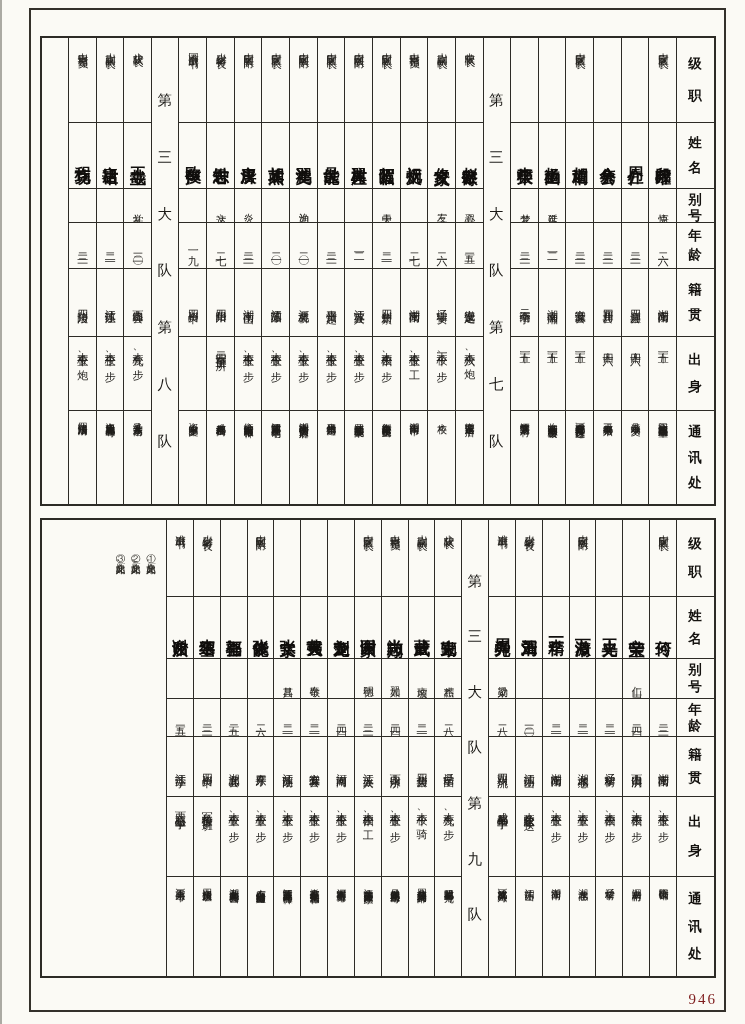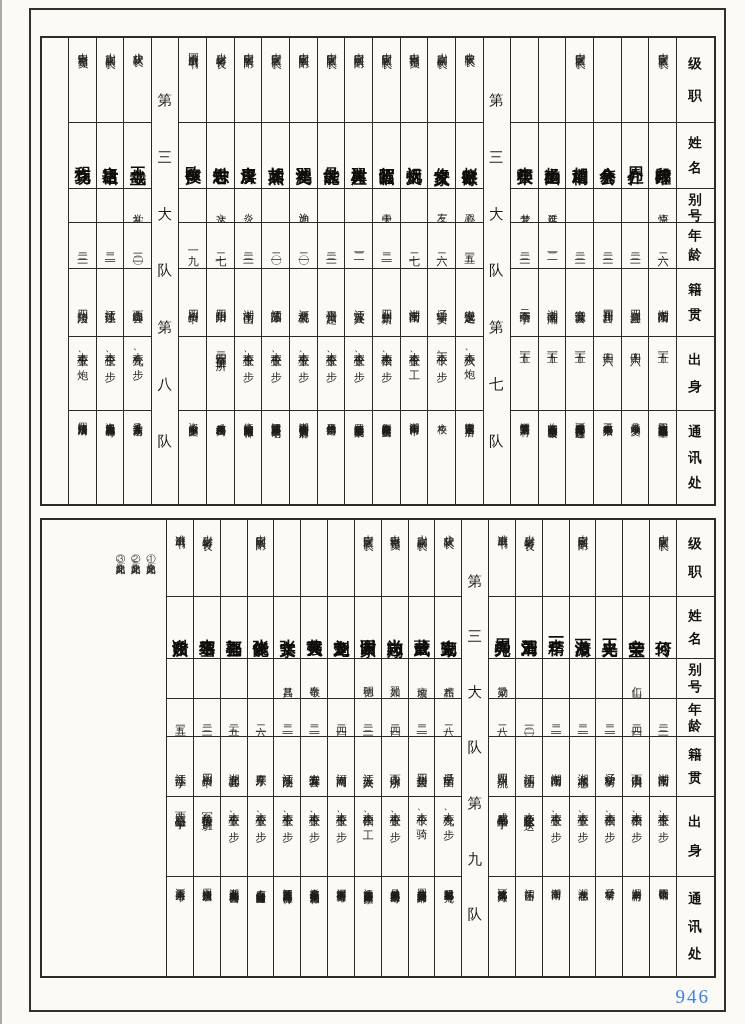--- a/index.html
+++ b/index.html
@@ -63,22 +63,22 @@
     justify-content:space-evenly;align-items:center;
     font-size:14.5px;color:#1b1916;padding:14px 0;box-sizing:border-box;
   }
   .labelcell span{display:block;}
   .footnotes{
     position:absolute;top:26px;right:8px;
     writing-mode:vertical-rl;text-orientation:upright;
     font-size:9.5px;line-height:1.6;letter-spacing:0.5px;color:#2a2823;
   }
   .page-number{
-    position:absolute;right:35px;bottom:16px;
-    font-size:19px;letter-spacing:2px;color:#3b82f6;
+    position:absolute;right:28px;bottom:16px;
+    font-size:15px;letter-spacing:2px;color:#7f1d1d;
     writing-mode:horizontal-tb;
   }
 </style>
 </head>
 <body>
 
 <div class="scan-edge"></div>
 <div class="page-frame"></div>
 
 <div id="table-top" class="roster t0">

